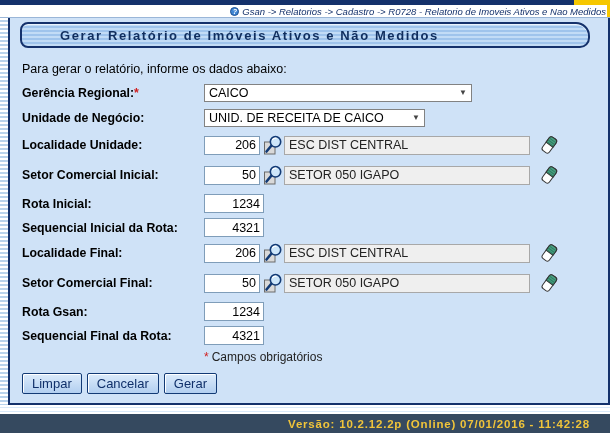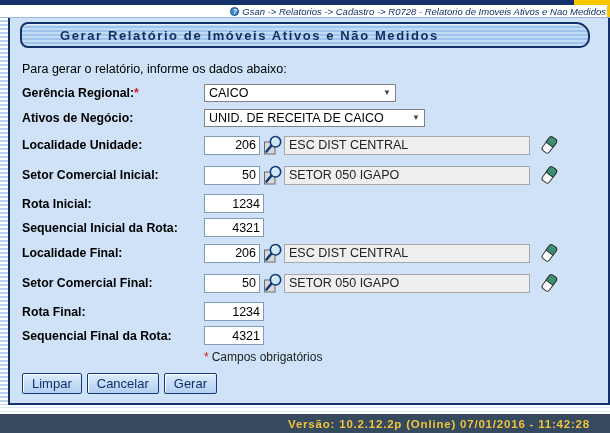--- a/index.html
+++ b/index.html
@@ -34,21 +34,21 @@
 
   .row { display:flex; align-items:center; margin-left:6px; }
   .row-select { margin-bottom:7px; }
   .row-lookup { margin-bottom:8px; }
   .row-num { margin-bottom:5px; }
   .flabel { width:182px; font-size:12.3px; font-weight:bold; color:#000; flex:0 0 auto; }
   .req { color:#d02020; }
 
   .fake-select { height:18px; background:#fff; border:1px solid #828282; display:flex;
     align-items:center; justify-content:space-between; padding:0 4px 0 4px; font-size:12.5px; color:#000; }
-  .sel-w1 { width:192px; } .sel-w2 { width:221px; }
+  .sel-w1 { width:268px; } .sel-w2 { width:221px; }
   .dd-arrow { font-size:8px; color:#444; line-height:1; }
 
   .num-input { height:19px; border:1px solid #7f9db9; background:#fff; font-size:12.5px;
     padding:0 3px; font-family:"Liberation Sans", sans-serif; color:#000;text-align:right; }
   .w-code { width:56px; } .w-rota { width:60px; }
 
   .icon-btn { border:none; background:transparent; padding:0; margin:0 0 0 3px; cursor:pointer;
     display:flex; align-items:center; }
   .desc-box { width:246px; height:19px; background:#efefef; border:1px solid #a8a8a8;
     font-size:12.5px; color:#222; display:flex; align-items:center; padding-left:4px; margin-left:1px;
@@ -94,21 +94,21 @@
 
     <div class="row row-select">
       <span class="flabel"><span>Gerência Regional:</span><span class="req">*</span></span>
       <div class="fake-select sel-w1">
         <span>CAICO</span>
         <span class="dd-arrow">▼</span>
       </div>
     </div>
 
     <div class="row row-select">
-      <span class="flabel">Ativos de Negócio:</span>
+      <span class="flabel">Unidade de Negócio:</span>
       <div class="fake-select sel-w2">
         <span>UNID. DE RECEITA DE CAICO</span>
         <span class="dd-arrow">▼</span>
       </div>
     </div>
 
     <div class="row row-lookup">
       <span class="flabel">Localidade Unidade:</span>
       <input class="num-input w-code" value="206" style="">
       <button class="icon-btn">
@@ -212,21 +212,21 @@
             <path d="M6 5.1 a2.6 2.6 0 0 1 2.6-2.6 h3.3 a2.6 2.6 0 0 1 2.6 2.6 v5.4 h-8.5 z" fill="#4aa183" stroke="#333"></path>
             <line x1="6.4" y1="5.2" x2="14.1" y2="5.2" stroke="#2e7d61" stroke-width="1"></line>
             <line x1="6.4" y1="7.4" x2="14.1" y2="7.4" stroke="#2e7d61" stroke-width="1"></line>
             <line x1="6.4" y1="9.4" x2="14.1" y2="9.4" stroke="#2e7d61" stroke-width="1"></line>
           </g>
         </svg>
       </button>
     </div>
 
     <div class="row row-num">
-      <span class="flabel">Rota Final:</span>
+      <span class="flabel">Rota Gsan:</span>
       <input class="num-input w-rota" value="1234" style="">
     </div>
 
     <div class="row row-num">
       <span class="flabel">Sequencial Final da Rota:</span>
       <input class="num-input w-rota" value="4321" style="">
     </div>
 
     <div class="required-note"><span class="req">*</span><span>Campos obrigatórios</span></div>
 

